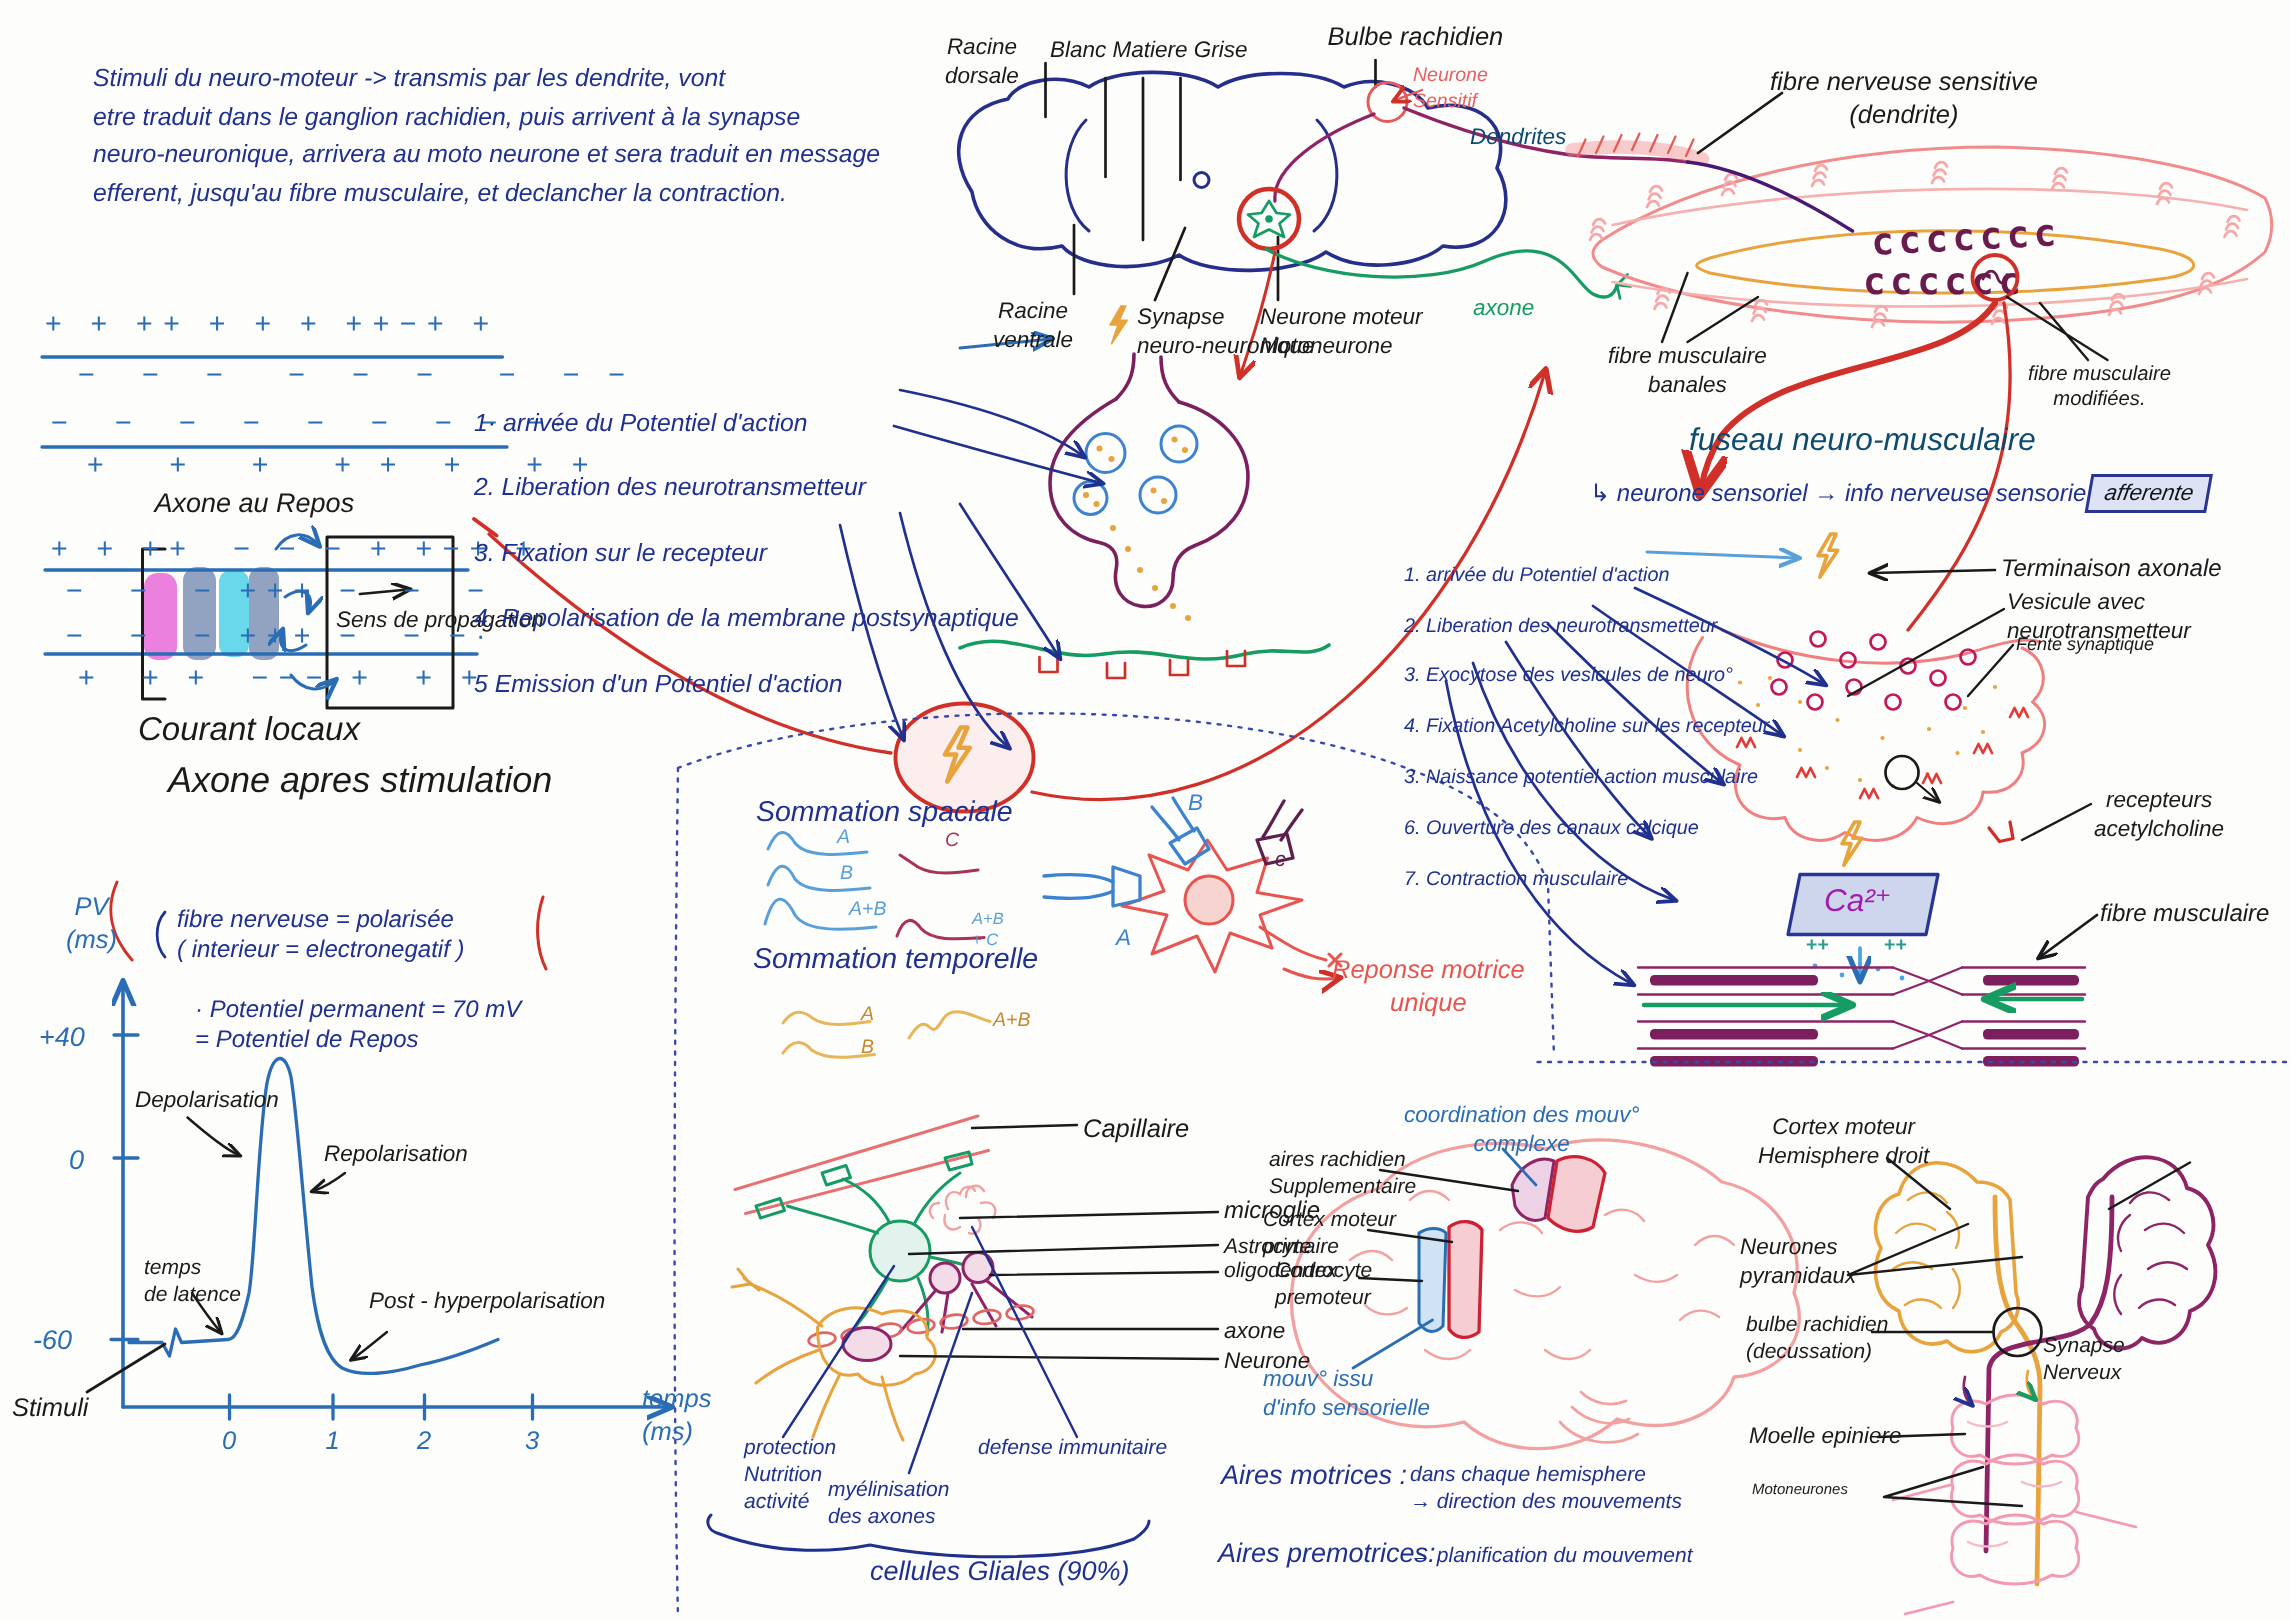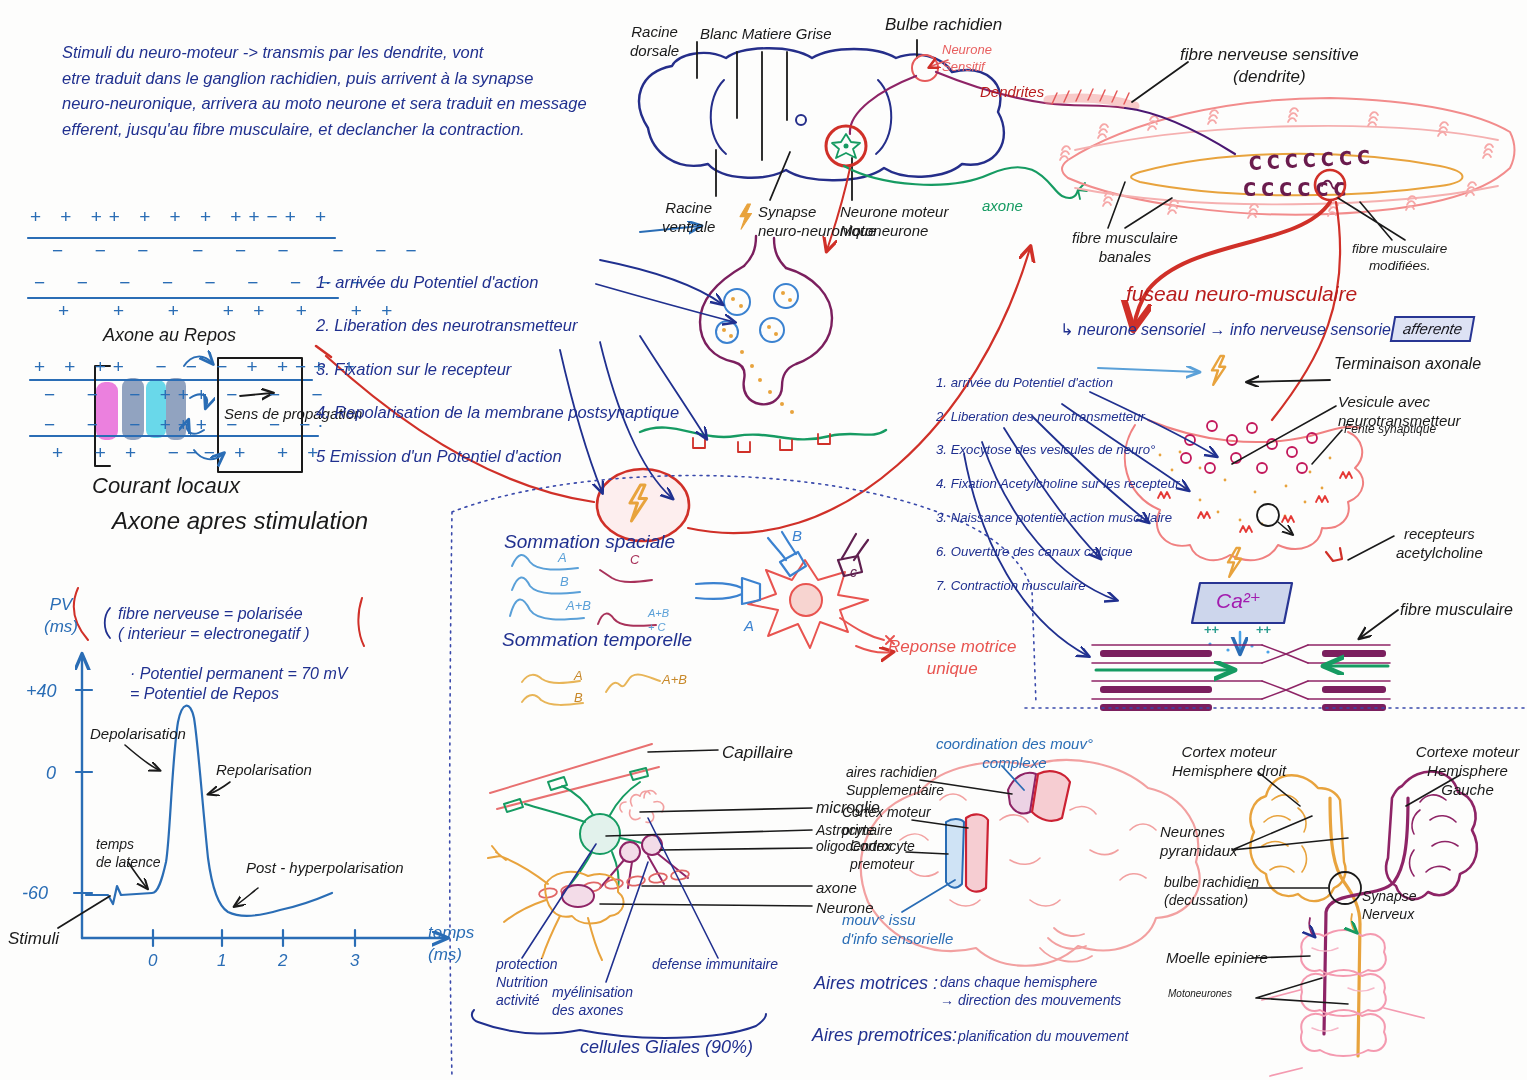--- a/index.html
+++ b/index.html
@@ -1,21 +1,21 @@
 <!DOCTYPE html>
 <html><head>
 <meta charset="utf-8">
 <style>
   html,body{margin:0;padding:0;background:#fff;}
   #canvas{position:relative;width:1527px;height:1080px;background:#fdfdfc;overflow:hidden;
           font-family:"Liberation Sans","DejaVu Sans",sans-serif;}
   svg.bg{position:absolute;left:0;top:0;z-index:1;}
   .hw{position:absolute;z-index:2;font-style:italic;color:#20308f;white-space:pre-line;
       line-height:1.28;font-size:15px;font-family:"Liberation Sans","DejaVu Sans",sans-serif;}
-  .k{color:#1a1a1a}.sal{color:#e86060}.mg{color:#b91c1c}
+  .k{color:#1a1a1a}.sal{color:#e86060}.mg{color:#0c4a6e}
   .gn{color:#169b62}.bl{color:#2a6db5}.lb{color:#5aa0d8}.dr{color:#a8325a}.or{color:#c8892a}
   .ctr{text-align:center}.und{}
   .pm{font-style:normal;font-size:19px;letter-spacing:7px;color:#2a6db5;white-space:pre;}
   .box{border:2px solid #283593;background:#dde2f4;color:#15151c;padding:1px 9px 2px;
        transform:skewX(-10deg);font-size:15px;}
 </style>
 </head>
 <body>
 
 <div id="canvas">
@@ -424,21 +424,21 @@
 <div class="hw" style="left:936px;top:358px;font-size:13.2px;line-height:1.28">
   <div>1. arrivée du Potentiel  d'action</div>
   <div>2. Liberation des neurotransmetteur</div>
   <div>3. Exocytose des vesicules de neuro°</div>
   <div>4. Fixation Acetylcholine sur les recepteur</div>
   <div>3. Naissance potentiel action musculaire</div>
   <div>6. Ouverture des canaux calcique</div>
   <div>7. Contraction musculaire</div>
 </div>
 
-<div class="hw k" style="left:1334px;top:354px;font-size:16px">Terminaison axonale</div>
+<div class="hw k" style="left:1334px;top:370px;font-size:16px">Terminaison axonale</div>
 <div class="hw k" style="left:1338px;top:392px;font-size:15px">Vesicule avec
         neurotransmetteur</div>
 <div class="hw k" style="left:1344px;top:422px;font-size:12px">Fente synaptique</div>
 <div class="hw k ctr" style="left:1396px;top:524px;font-size:15px">recepteurs
 acetylcholine</div>
 <div class="hw" style="left:1216px;top:588px;font-size:21px;color:#a21caf">Ca²⁺</div>
 <div class="hw k" style="left:1400px;top:600px;font-size:16px">fibre musculaire</div>
 
 <div class="hw bl ctr" style="left:44px;top:594px;font-size:17px">PV
 (ms)</div>
@@ -504,22 +504,20 @@
 <div class="hw bl" style="left:842px;top:910px;font-size:15px">mouv° issu
 d'info sensorielle</div>
 <div class="hw und" style="left:814px;top:972px;font-size:18px">Aires motrices :</div>
 <div class="hw" style="left:940px;top:974px;font-size:14px">dans chaque hemisphere
 → direction des mouvements</div>
 <div class="hw und" style="left:812px;top:1024px;font-size:18px">Aires premotrices:</div>
 <div class="hw" style="left:940px;top:1028px;font-size:14px">→ planification du mouvement</div>
 
 <div class="hw k ctr" style="left:1172px;top:742px;font-size:15px">Cortex moteur
 Hemisphere droit</div>
-<div class="hw k ctr" style="left:1408px;top:742px;font-size:15px">Cortexe moteur
-Hemisphere Gauche</div>
 <div class="hw k" style="left:1160px;top:822px;font-size:15px">Neurones
 pyramidaux</div>
 <div class="hw k" style="left:1164px;top:874px;font-size:14px">bulbe rachidien
 (decussation)</div>
 <div class="hw k" style="left:1362px;top:888px;font-size:14px">Synapse
 Nerveux</div>
 <div class="hw k" style="left:1166px;top:948px;font-size:15px">Moelle epiniere</div>
 <div class="hw k" style="left:1168px;top:988px;font-size:10px">Motoneurones</div>
 
 </div>

